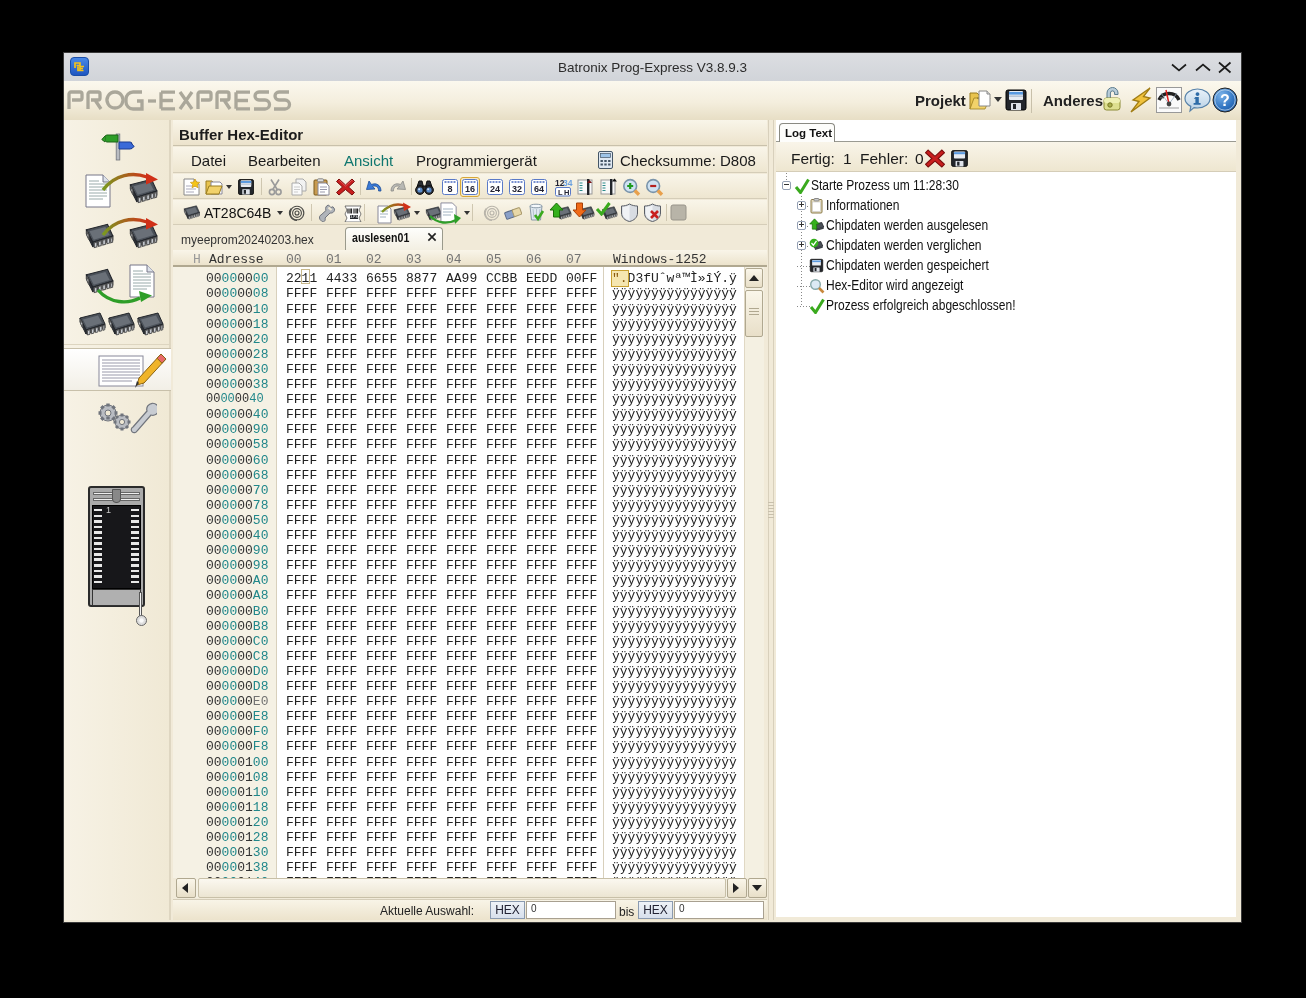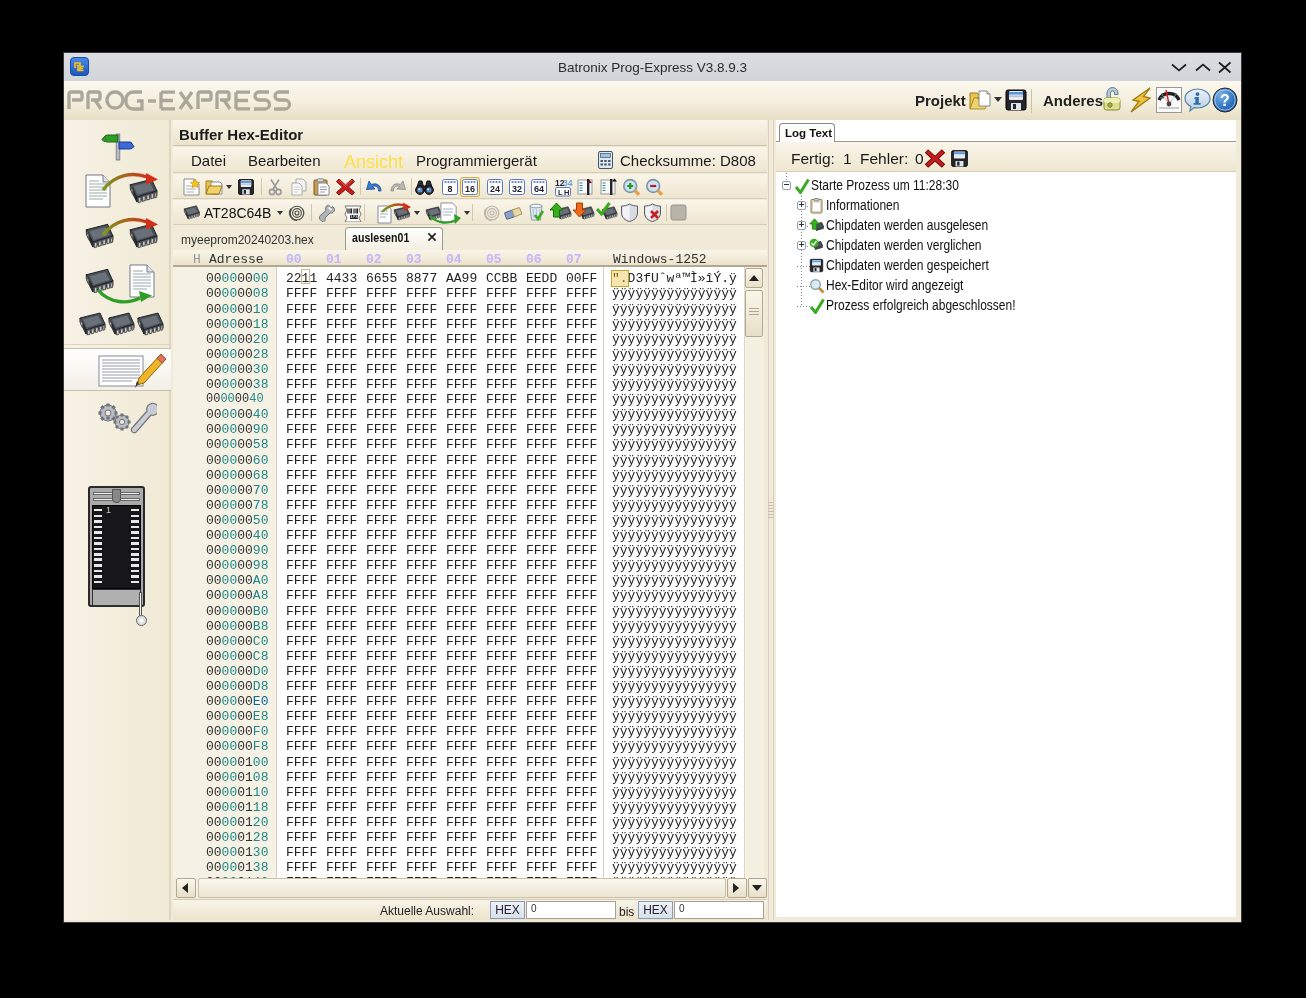--- a/index.html
+++ b/index.html
@@ -1,18 +1,18 @@
 <!DOCTYPE html>
 <html><head><meta charset="utf-8"><style>
 * { margin:0; padding:0; box-sizing:border-box; }
 html,body { width:1306px; height:998px; background:#000; overflow:hidden; }
 body { font-family:"Liberation Sans", sans-serif; }
 .a { position:absolute; }
 .mono { font-family:"Liberation Mono", monospace; white-space:nowrap; }
-.teal { color:#c4b5fd;font-weight:bold; }
+.teal { color:#737373; }
 .band { background:linear-gradient(#f9f5e9,#ece3cc); }
 .toolrow { background:linear-gradient(#f9f5e9,#eee6d0); }
 .vsep { position:absolute; width:1px; background:#cfc7b0; }
 </style></head><body>
 <div class="a" style="left:63px;top:52px;width:1179px;height:871px;background:#3a3a3a"></div>
 <div class="a" style="left:64px;top:53px;width:1177px;height:869px;background:#f1ead8"></div>
 <div class="a" style="left:64px;top:53px;width:1177px;height:28px;background:linear-gradient(#dcdee2,#d1d4d9)"></div>
 <div class="a" style="left:64px;top:60px;width:1177px;text-align:center;font-size:13.5px;color:#2c2c2c">Batronix Prog-Express V3.8.9.3</div>
 <svg class="a" style="left:70px;top:57px" width="19" height="19" viewBox="0 0 19 19">
 <defs>
@@ -286,21 +286,21 @@
 <div class="a" style="left:139px;top:592px;width:3px;height:29px;background:#f4f4f4;border:1px solid #555"></div>
 <svg class="a" style="left:135px;top:614px" width="13" height="13" viewBox="0 0 13 13">
     <circle cx="6.5" cy="6.5" r="5" fill="#ddd" stroke="#666"></circle>
     <circle cx="6.5" cy="6.5" r="2.2" fill="#fafafa"></circle>
   </svg>
 <div class="a band" style="left:173px;top:120px;width:594px;height:26px;border-bottom:1px solid #c9c1ab"></div>
 <div class="a" style="left:179px;top:126px;font-size:15px;font-weight:bold;color:#1c1c1c">Buffer Hex-Editor</div>
 <div class="a toolrow" style="left:173px;top:147px;width:594px;height:26px;border-bottom:1px solid #d5cdb8"></div>
 <div class="a" style="left:191px;top:152px;font-size:15px;color:#1a1a1a">Datei</div>
 <div class="a" style="left:248px;top:152px;font-size:15px;color:#1a1a1a">Bearbeiten</div>
-<div class="a" style="left:344px;top:152px;font-size:18px;color:#fde047">Ansicht</div>
+<div class="a" style="left:344px;top:152px;font-size:15px;color:#0f766e">Ansicht</div>
 <div class="a" style="left:416px;top:152px;font-size:15px;color:#1a1a1a">Programmiergerät</div>
 <svg class="a" style="left:598px;top:151px" width="15" height="18" viewBox="0 0 15 18">
 <rect x="0.5" y="0.5" width="14" height="17" rx="1.5" fill="#dfe8f2" stroke="#456"></rect>
 <rect x="2.5" y="2.5" width="10" height="4" fill="#9ec4e8" stroke="#456" stroke-width="0.7"></rect>
 <g fill="#456">
       <rect x="2.5" y="9" width="2.4" height="2"></rect>
       <rect x="6.3" y="9" width="2.4" height="2"></rect>
       <rect x="10.1" y="9" width="2.4" height="2"></rect>
 <rect x="2.5" y="12.5" width="2.4" height="2"></rect>
       <rect x="6.3" y="12.5" width="2.4" height="2"></rect>
@@ -699,21 +699,21 @@
       <div class="a mono" style="left:612px;top:633.7px;font-size:13px;color:#222">ÿÿÿÿÿÿÿÿÿÿÿÿÿÿÿÿ</div>
       <div class="a mono" style="left:206px;top:648.8px;font-size:13px"><span style="color:#333">00</span><span style="color:#20878a">00</span><span style="color:#333">00</span><span style="color:#20878a">C8</span></div>
       <div class="a mono" style="left:286px;top:648.8px;font-size:13px;color:#222"><span style="display:inline-block;width:40px">FFFF</span><span style="display:inline-block;width:40px">FFFF</span><span style="display:inline-block;width:40px">FFFF</span><span style="display:inline-block;width:40px">FFFF</span><span style="display:inline-block;width:40px">FFFF</span><span style="display:inline-block;width:40px">FFFF</span><span style="display:inline-block;width:40px">FFFF</span><span style="display:inline-block;width:40px">FFFF</span></div>
       <div class="a mono" style="left:612px;top:648.8px;font-size:13px;color:#222">ÿÿÿÿÿÿÿÿÿÿÿÿÿÿÿÿ</div>
       <div class="a mono" style="left:206px;top:663.9px;font-size:13px"><span style="color:#333">00</span><span style="color:#20878a">00</span><span style="color:#333">00</span><span style="color:#20878a">D0</span></div>
       <div class="a mono" style="left:286px;top:663.9px;font-size:13px;color:#222"><span style="display:inline-block;width:40px">FFFF</span><span style="display:inline-block;width:40px">FFFF</span><span style="display:inline-block;width:40px">FFFF</span><span style="display:inline-block;width:40px">FFFF</span><span style="display:inline-block;width:40px">FFFF</span><span style="display:inline-block;width:40px">FFFF</span><span style="display:inline-block;width:40px">FFFF</span><span style="display:inline-block;width:40px">FFFF</span></div>
       <div class="a mono" style="left:612px;top:663.9px;font-size:13px;color:#222">ÿÿÿÿÿÿÿÿÿÿÿÿÿÿÿÿ</div>
       <div class="a mono" style="left:206px;top:679.0px;font-size:13px"><span style="color:#333">00</span><span style="color:#20878a">00</span><span style="color:#333">00</span><span style="color:#20878a">D8</span></div>
       <div class="a mono" style="left:286px;top:679.0px;font-size:13px;color:#222"><span style="display:inline-block;width:40px">FFFF</span><span style="display:inline-block;width:40px">FFFF</span><span style="display:inline-block;width:40px">FFFF</span><span style="display:inline-block;width:40px">FFFF</span><span style="display:inline-block;width:40px">FFFF</span><span style="display:inline-block;width:40px">FFFF</span><span style="display:inline-block;width:40px">FFFF</span><span style="display:inline-block;width:40px">FFFF</span></div>
       <div class="a mono" style="left:612px;top:679.0px;font-size:13px;color:#222">ÿÿÿÿÿÿÿÿÿÿÿÿÿÿÿÿ</div>
-      <div class="a mono" style="left:206px;top:694.1px;font-size:13px"><span style="color:#333">00</span><span style="color:#20878a">00</span><span style="color:#333">00</span><span style="color:#0369a1">E0</span></div>
+      <div class="a mono" style="left:206px;top:694.1px;font-size:13px"><span style="color:#333">00</span><span style="color:#20878a">00</span><span style="color:#333">00</span><span style="color:#737373">E0</span></div>
       <div class="a mono" style="left:286px;top:694.1px;font-size:13px;color:#222"><span style="display:inline-block;width:40px">FFFF</span><span style="display:inline-block;width:40px">FFFF</span><span style="display:inline-block;width:40px">FFFF</span><span style="display:inline-block;width:40px">FFFF</span><span style="display:inline-block;width:40px">FFFF</span><span style="display:inline-block;width:40px">FFFF</span><span style="display:inline-block;width:40px">FFFF</span><span style="display:inline-block;width:40px">FFFF</span></div>
       <div class="a mono" style="left:612px;top:694.1px;font-size:13px;color:#222">ÿÿÿÿÿÿÿÿÿÿÿÿÿÿÿÿ</div>
       <div class="a mono" style="left:206px;top:709.2px;font-size:13px"><span style="color:#333">00</span><span style="color:#20878a">00</span><span style="color:#333">00</span><span style="color:#20878a">E8</span></div>
       <div class="a mono" style="left:286px;top:709.2px;font-size:13px;color:#222"><span style="display:inline-block;width:40px">FFFF</span><span style="display:inline-block;width:40px">FFFF</span><span style="display:inline-block;width:40px">FFFF</span><span style="display:inline-block;width:40px">FFFF</span><span style="display:inline-block;width:40px">FFFF</span><span style="display:inline-block;width:40px">FFFF</span><span style="display:inline-block;width:40px">FFFF</span><span style="display:inline-block;width:40px">FFFF</span></div>
       <div class="a mono" style="left:612px;top:709.2px;font-size:13px;color:#222">ÿÿÿÿÿÿÿÿÿÿÿÿÿÿÿÿ</div>
       <div class="a mono" style="left:206px;top:724.3px;font-size:13px"><span style="color:#333">00</span><span style="color:#20878a">00</span><span style="color:#333">00</span><span style="color:#20878a">F0</span></div>
       <div class="a mono" style="left:286px;top:724.3px;font-size:13px;color:#222"><span style="display:inline-block;width:40px">FFFF</span><span style="display:inline-block;width:40px">FFFF</span><span style="display:inline-block;width:40px">FFFF</span><span style="display:inline-block;width:40px">FFFF</span><span style="display:inline-block;width:40px">FFFF</span><span style="display:inline-block;width:40px">FFFF</span><span style="display:inline-block;width:40px">FFFF</span><span style="display:inline-block;width:40px">FFFF</span></div>
       <div class="a mono" style="left:612px;top:724.3px;font-size:13px;color:#222">ÿÿÿÿÿÿÿÿÿÿÿÿÿÿÿÿ</div>
       <div class="a mono" style="left:206px;top:739.4px;font-size:13px"><span style="color:#333">00</span><span style="color:#20878a">00</span><span style="color:#333">00</span><span style="color:#20878a">F8</span></div>
       <div class="a mono" style="left:286px;top:739.4px;font-size:13px;color:#222"><span style="display:inline-block;width:40px">FFFF</span><span style="display:inline-block;width:40px">FFFF</span><span style="display:inline-block;width:40px">FFFF</span><span style="display:inline-block;width:40px">FFFF</span><span style="display:inline-block;width:40px">FFFF</span><span style="display:inline-block;width:40px">FFFF</span><span style="display:inline-block;width:40px">FFFF</span><span style="display:inline-block;width:40px">FFFF</span></div>

